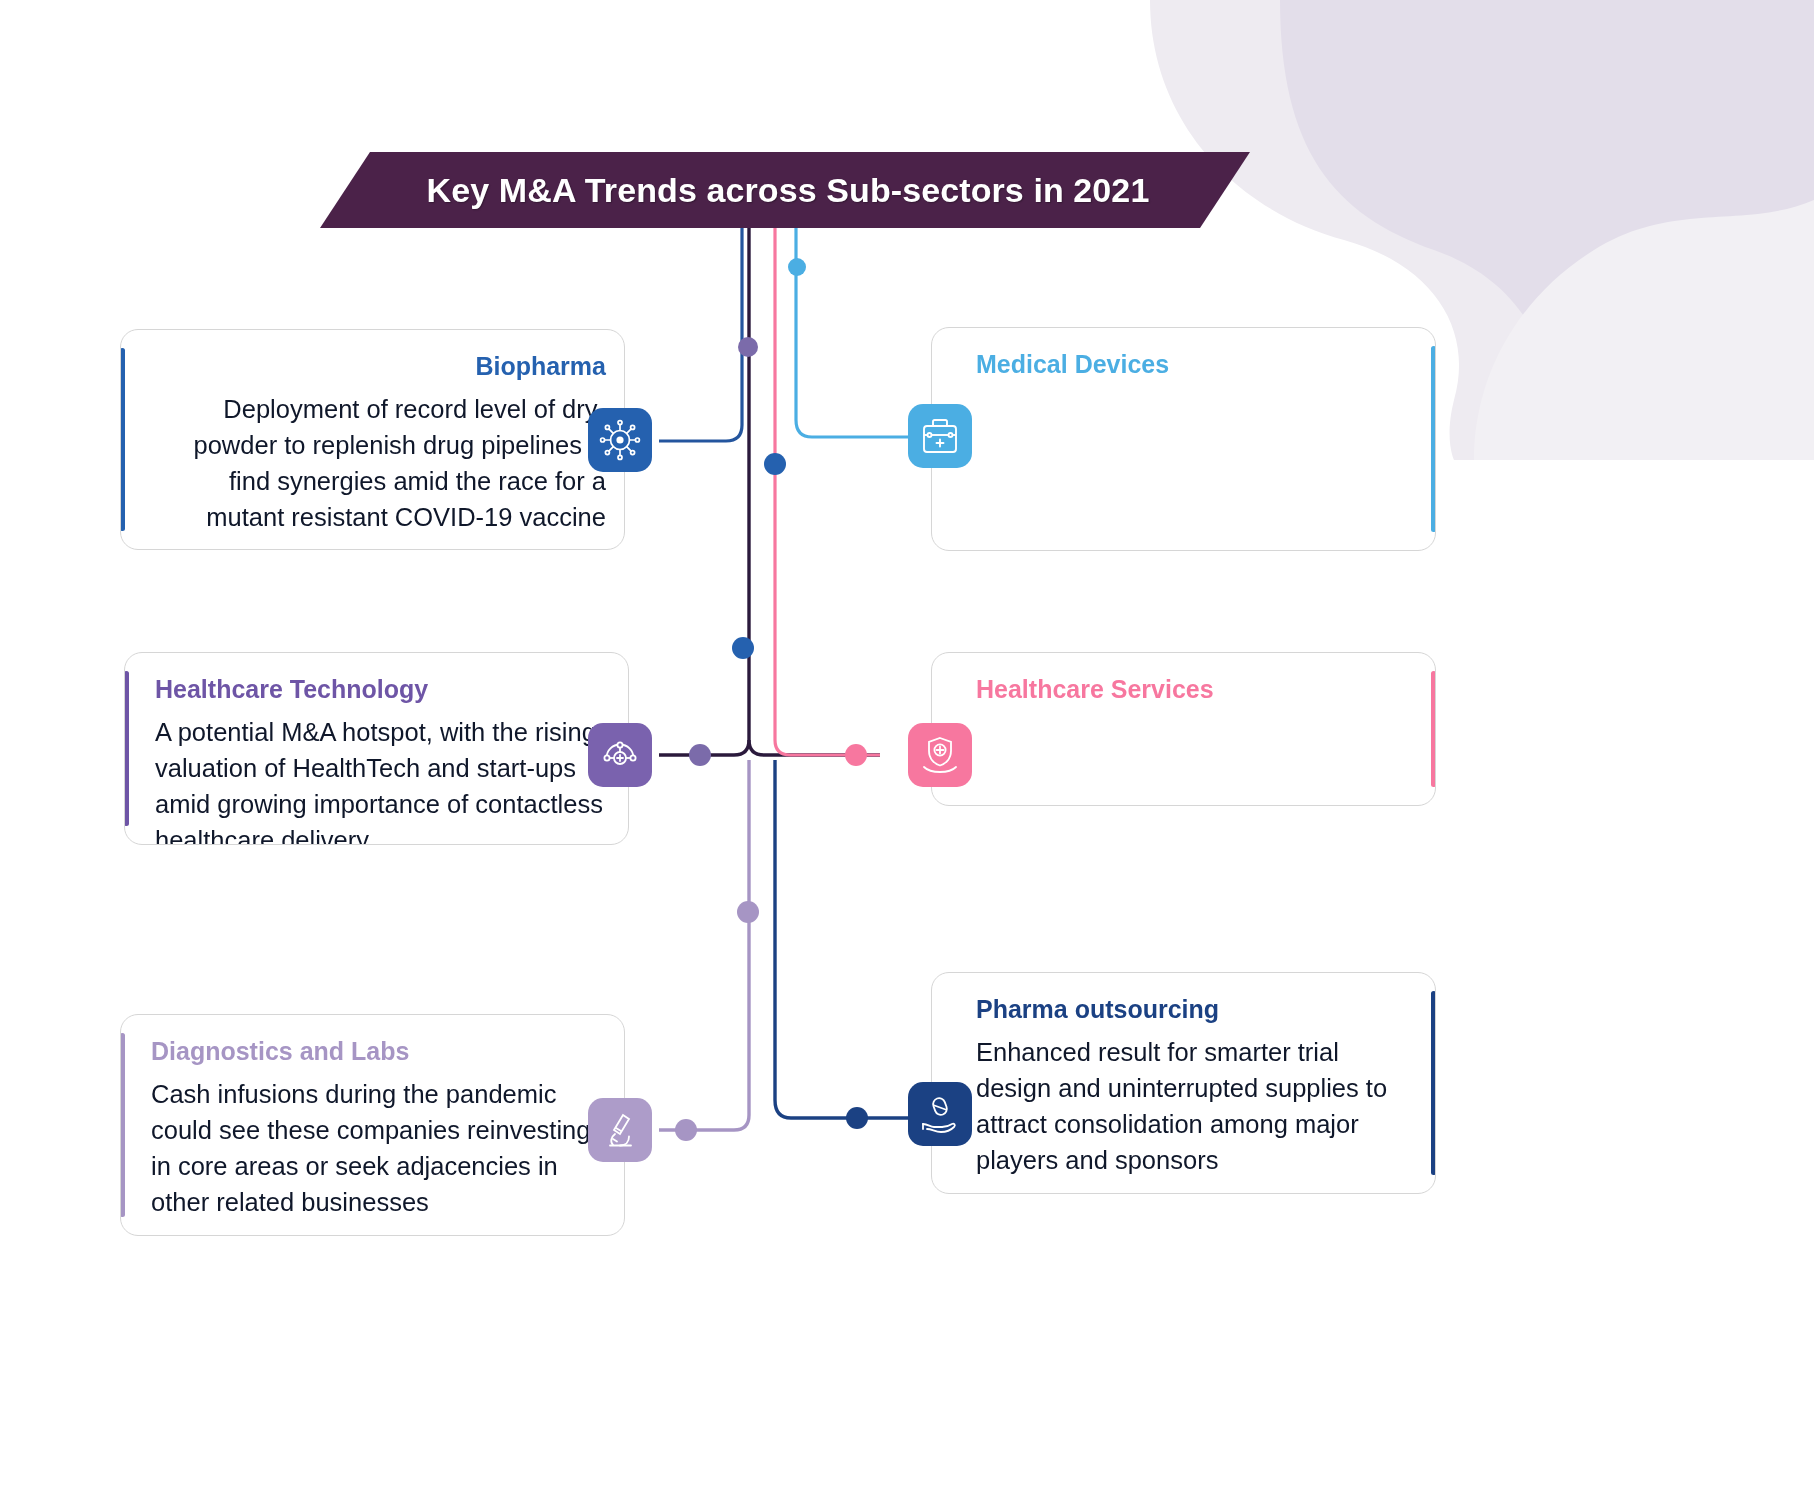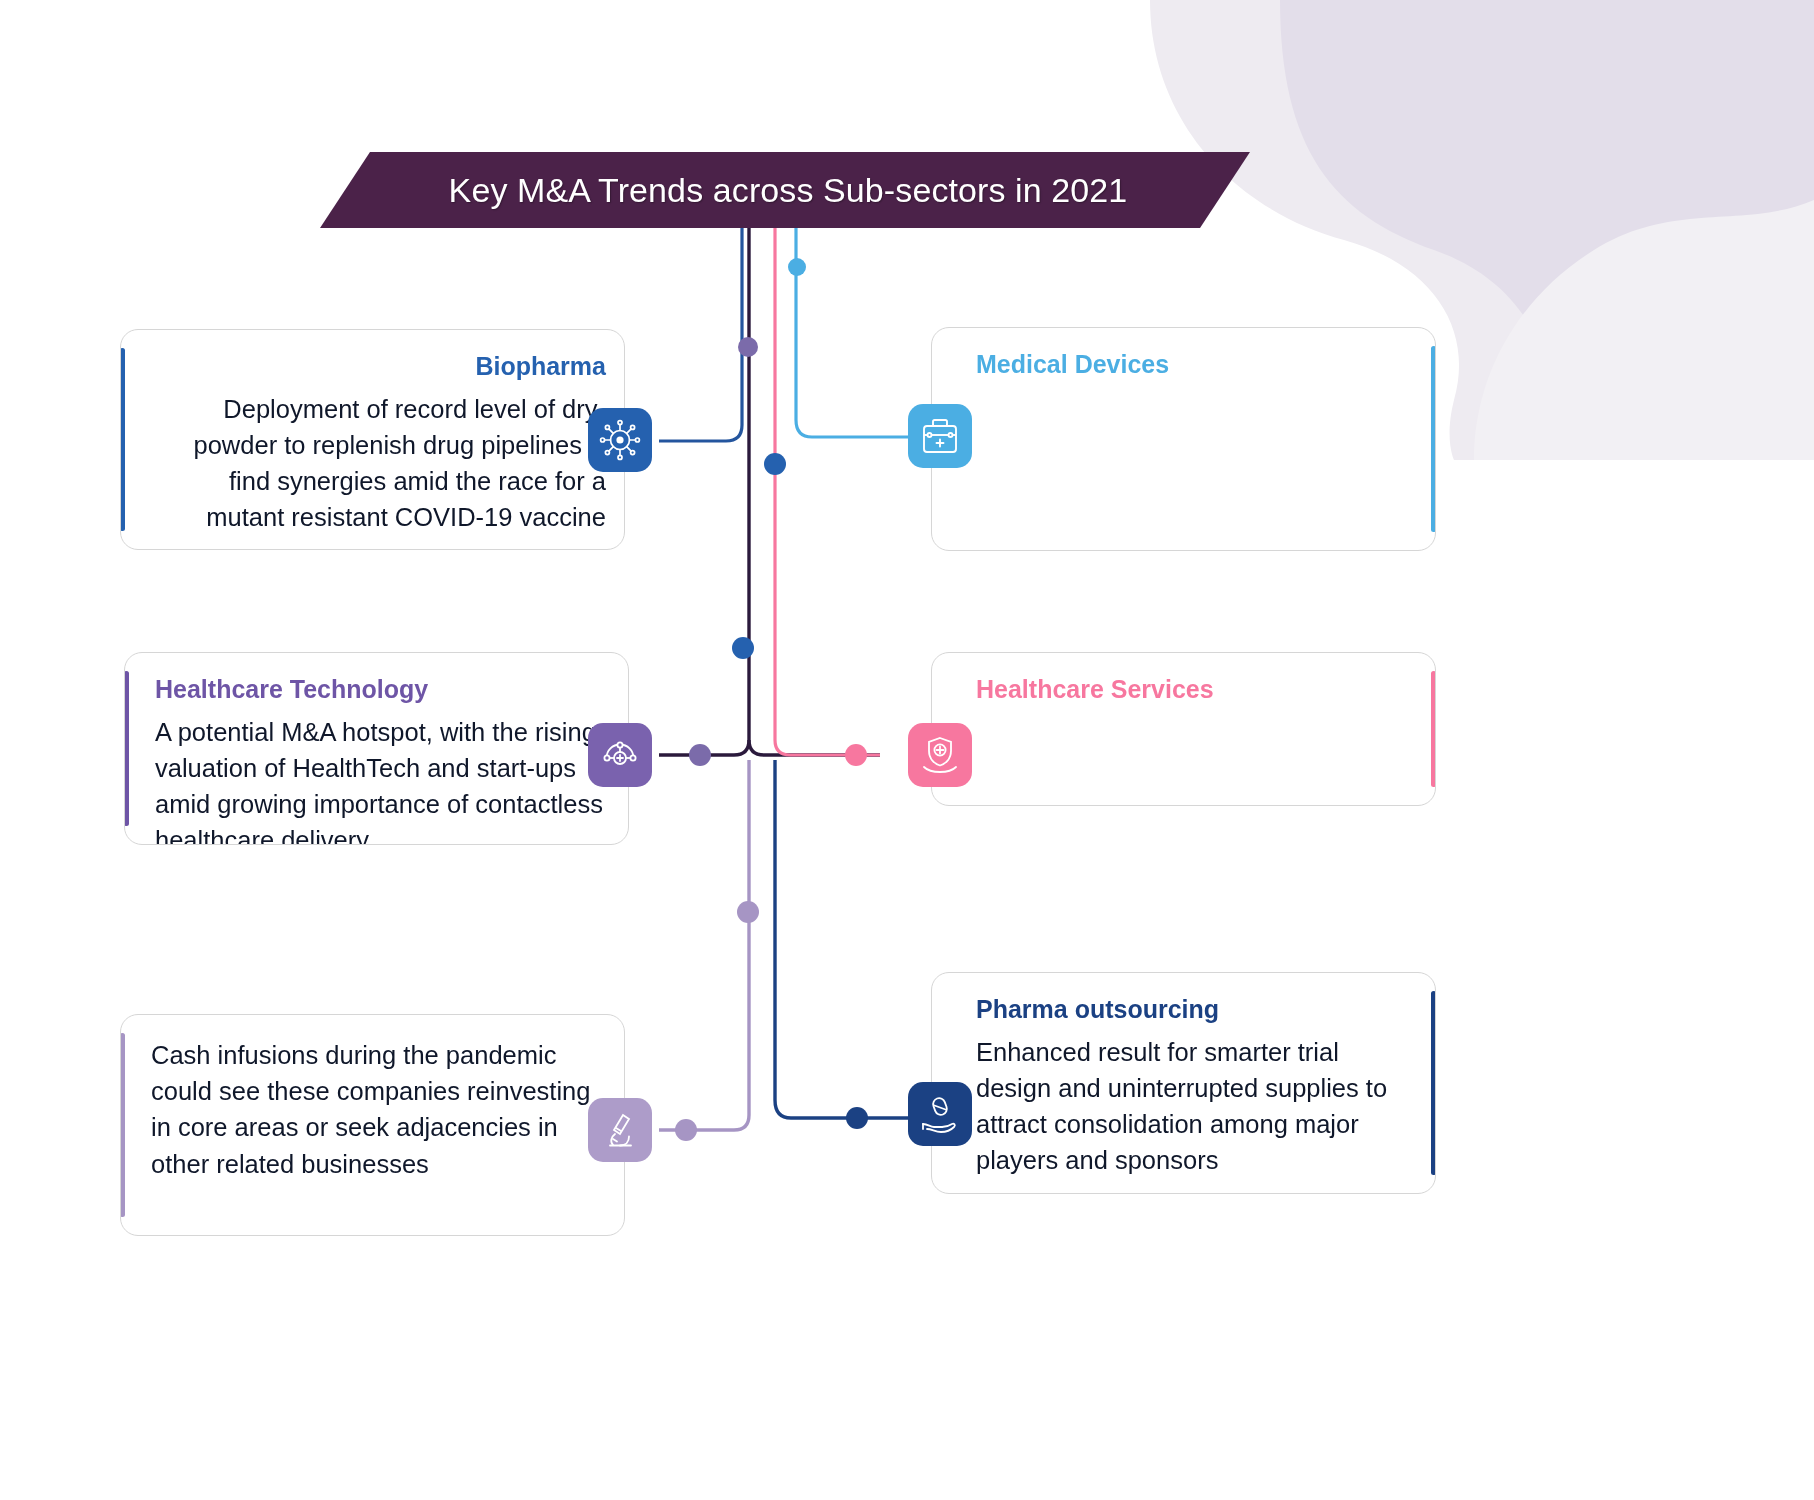--- a/index.html
+++ b/index.html
@@ -34,21 +34,21 @@
     position: absolute;
     left: 320px; top: 152px;
     width: 930px; height: 76px;
     background: #4B2249;
     clip-path: polygon(50px 0, 930px 0, 880px 100%, 0 100%);
     display: flex; align-items: center; justify-content: center;
   }
   .title-text {
     color: #ffffff;
     font-size: 34px;
-    font-weight: normal;
+    font-weight: bold;
     letter-spacing: 0.1px;
     white-space: nowrap;
     text-shadow: 1px 1px 1.5px rgba(0,0,0,0.30);
     padding-left: 6px;
   }
 
   
   .card {
     position: absolute;
     background: #ffffff;
@@ -229,20 +229,21 @@
       <path d="M21 4 L32 8 v9 c0 7.5-5 12.5-11 14.5C15 29.5 10 24.5 10 17 V8 Z"></path>
       <path d="M21 12.5v7 M17.5 16h7" stroke-linecap="round"></path>
       <circle cx="21" cy="16" r="5.6"></circle>
       <path d="M5 33 c4 4 9 5 16 5 c7 0 12-1 16-5" stroke-linecap="round"></path>
     </svg>
   </div>
 
   <div class="card left-col" id="card-diagnostics">
     <div class="accent left" style="background:#A695C4"></div>
     <div class="card-inner">
+      <div class="card-title" style="color:#A695C4">Diagnostics and Labs</div>
       <div class="card-body">Cash infusions during the pandemic could see these companies reinvesting in core areas or seek adjacencies in other related businesses</div>
     </div>
   </div>
   <div class="icon-tile" id="icon-diagnostics" style="background:#AD9CC9">
     <svg width="42" height="42" viewBox="0 0 42 42" fill="none" stroke="#ffffff" stroke-width="1.8" stroke-linecap="round">
       <path d="M24 6 l6 4 -9 15 -6 -4 Z"></path>
       <line x1="17" y1="19" x2="22" y2="22"></line>
       <path d="M16 25 c-4 3 -5 8 -2 11"></path>
       <line x1="11" y1="36.5" x2="32" y2="36.5"></line>
       <path d="M21 36.5 c6 0 9-4 9-9"></path>

